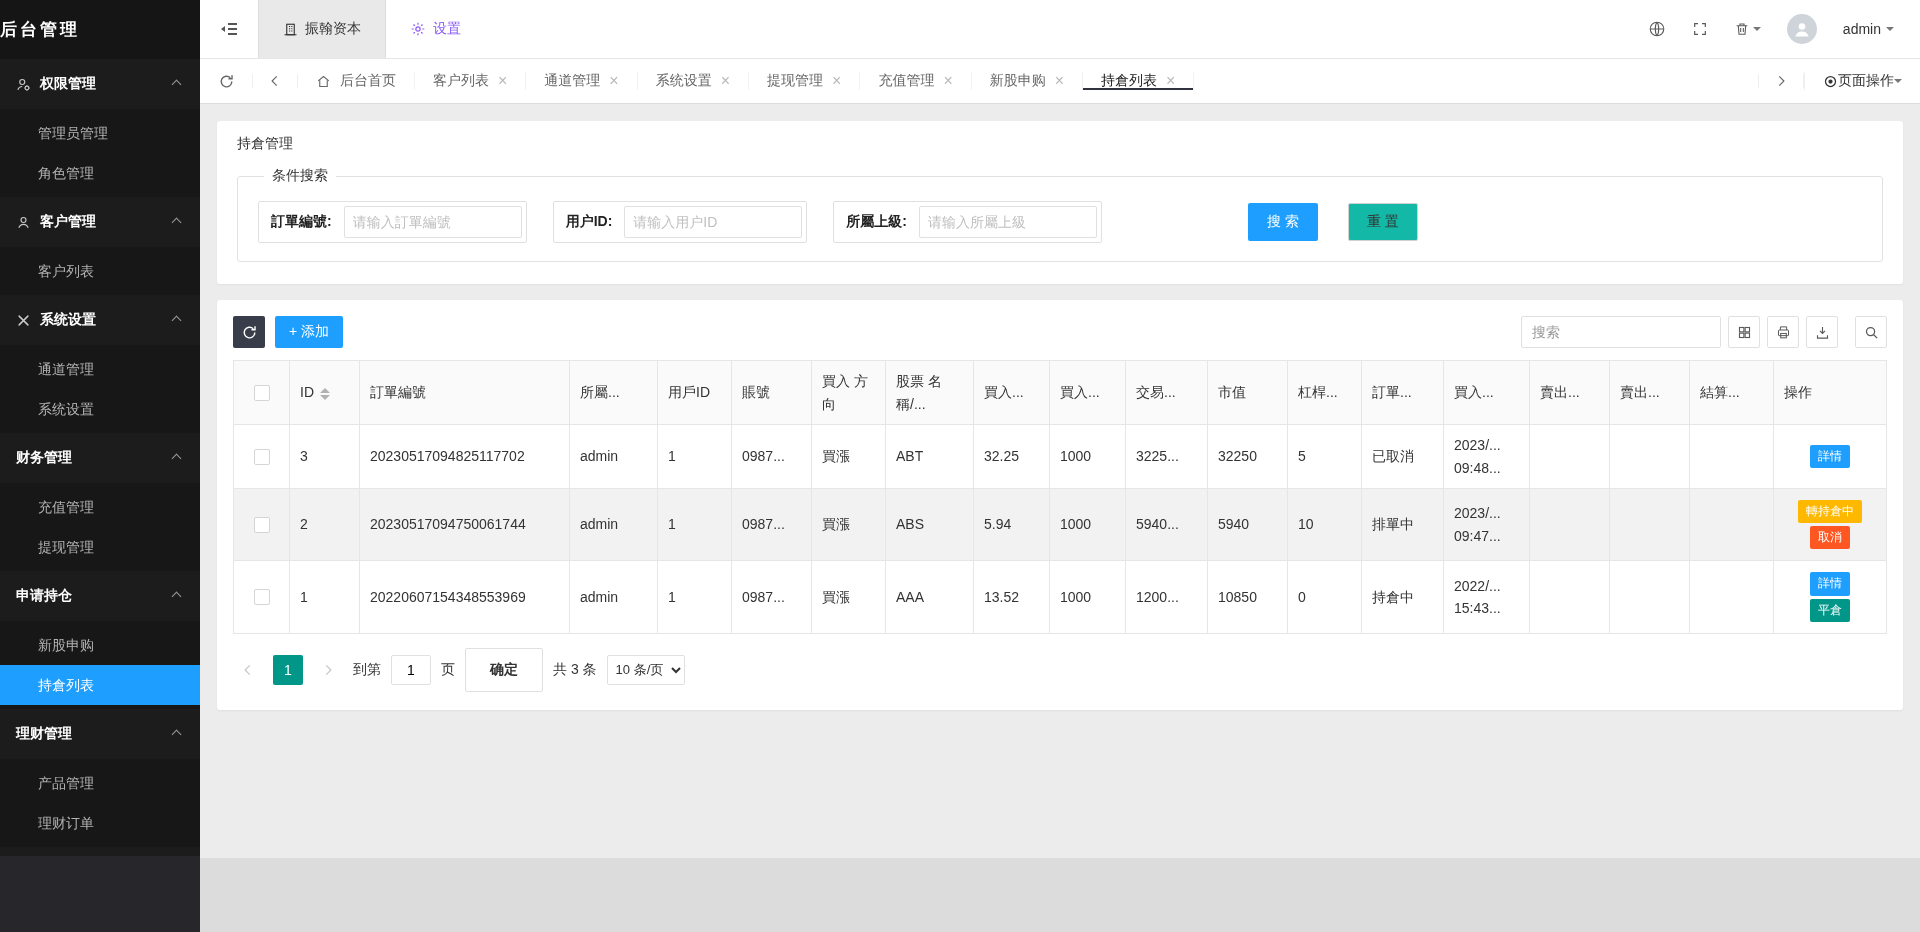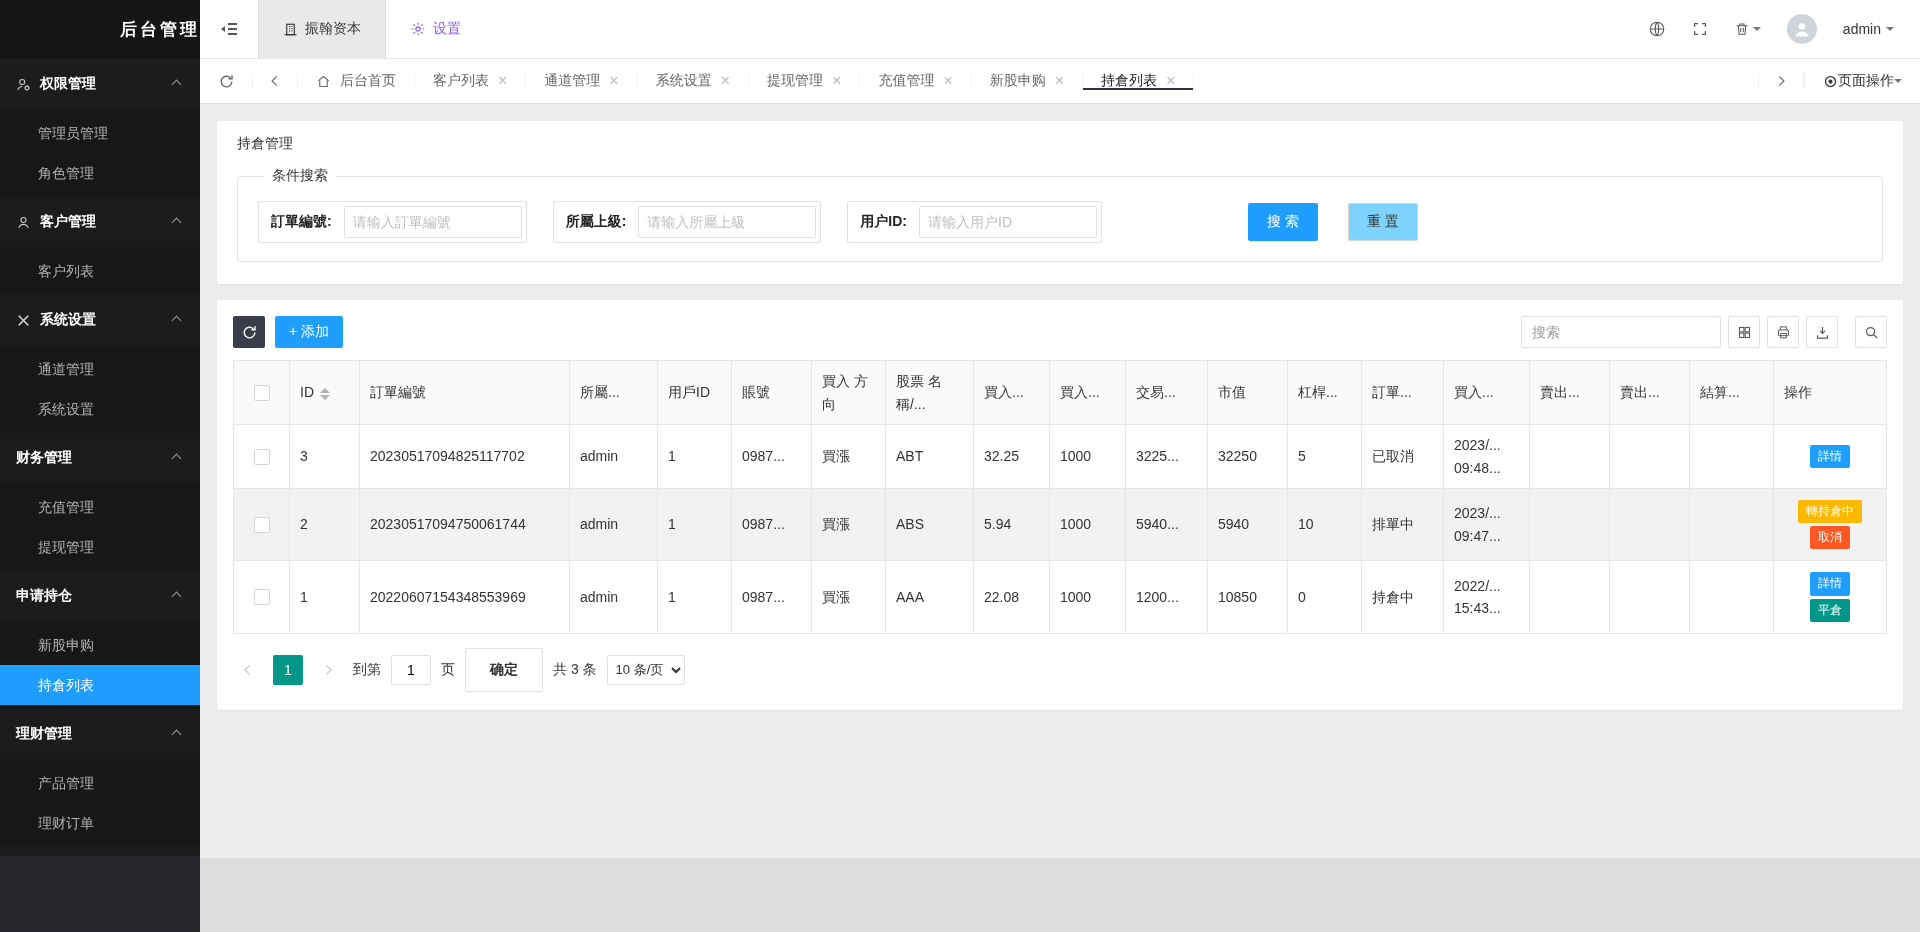--- a/index.html
+++ b/index.html
@@ -2,21 +2,21 @@
 <html><head>
 <meta charset="utf-8">
 <style>
 *{box-sizing:border-box;margin:0;padding:0}
 html,body{width:1920px;height:932px;overflow:hidden}
 body{font-family:"Liberation Sans","DejaVu Sans",sans-serif;font-size:14px;color:#333;background:#ececec}
 .app{display:flex;width:1920px;height:932px}
 
 
 .sidebar{width:200px;flex-shrink:0;background:#1c1c1c;color:#fff;position:relative;overflow:hidden}
-.logo{height:59px;line-height:59px;text-align:right;font-size:17px;font-weight:bold;letter-spacing:3px;background:#151515;color:#fff}
+.logo{height:59px;line-height:59px;text-align:left;font-size:17px;font-weight:bold;letter-spacing:3px;background:#151515;color:#fff}
 #sidebar-nav{overflow:hidden}
 .nav-head{height:50px;display:flex;align-items:center;padding:0 16px;cursor:pointer;font-weight:bold;font-size:14px;color:#fff}
 .nav-head .nav-ic{margin-right:9px;color:#c9c9c9;display:inline-flex}
 .nav-label{flex:1}
 .chev-up{width:7px;height:7px;border-left:1px solid #9a9a9a;border-top:1px solid #9a9a9a;transform:rotate(45deg);margin-right:4px}
 .nav-group{padding:4px 0;background:#171717}
 .nav-item{height:40px;line-height:40px;padding-left:38px;color:#b3b3b3;font-size:14px;cursor:pointer;white-space:nowrap}
 .nav-item.active{background:#1E9FFF;color:#fff}
 .sidebar-bottom{position:absolute;left:0;right:0;bottom:0;height:76px;background:#26262b}
 
@@ -53,21 +53,21 @@
 .card{background:#fff;border-radius:3px;box-shadow:0 1px 2px rgba(0,0,0,.05)}
 .head-card{padding:14px 20px 22px;margin-bottom:16px}
 .page-title{font-size:14px;color:#333;margin-bottom:14px}
 .search-fs{border:1px solid #e2e2e2;border-radius:3px;padding:16px 20px 18px}
 .search-fs legend{font-size:14px;color:#333;padding:0 8px;margin-left:6px}
 .search-row{display:flex;align-items:center}
 .filter-group{display:flex;align-items:center;border:1px solid #e0e0e0;border-radius:2px;height:42px;margin-right:26px;background:#fff}
 .filter-label{padding:0 12px;font-size:14px;color:#222;font-weight:bold;white-space:nowrap}
 .filter-input{width:178px;height:32px;border:1px solid #e0e0e0;border-radius:2px;margin-right:4px;padding:0 8px;font-size:14px;color:#333;outline:none}
 .filter-input::placeholder{color:#bfbfbf}
-.btn{display:inline-flex;align-items:center;justify-content:center;height:38px;padding:0 18px;font-size:14px;border-radius:2px;cursor:pointer;border:1px solid transparent;background:#7dd3fc}
+.btn{display:inline-flex;align-items:center;justify-content:center;height:38px;padding:0 18px;font-size:14px;border-radius:2px;cursor:pointer;border:1px solid transparent;background:#14b8a6}
 .btn-primary{background:#1E9FFF;color:#fff}
 .btn-default{border-color:#d2d2d2;color:#333}
 .search-btn{margin-left:120px}
 .reset-btn{margin-left:30px}
 
 
 .table-card{padding:16px 16px 18px}
 .toolbar{display:flex;align-items:center;margin-bottom:12px}
 .tool-refresh{width:32px;height:32px;background:#393D49;color:#fff;border-radius:2px;display:flex;align-items:center;justify-content:center;cursor:pointer;margin-right:10px}
 .tool-add{height:32px;padding:0 14px;background:#1E9FFF;color:#fff;border-radius:2px;display:inline-flex;align-items:center;font-size:14px;cursor:pointer}
@@ -327,26 +327,26 @@
       <div class="card head-card">
         <div class="page-title">持倉管理</div>
         <fieldset class="search-fs">
           <legend>条件搜索</legend>
           <div class="search-row" id="filters">
             <div class="filter-group">
                 <span class="filter-label">訂單編號:</span>
                 <input class="filter-input" placeholder="请输入訂單編號" style="">
               </div>
               <div class="filter-group">
+                <span class="filter-label">用户ID:</span>
+                <input class="filter-input" placeholder="请输入用户ID" style="">
+              </div>
+              <div class="filter-group">
                 <span class="filter-label">所屬上級:</span>
                 <input class="filter-input" placeholder="请输入所屬上級" style="">
-              </div>
-              <div class="filter-group">
-                <span class="filter-label">用户ID:</span>
-                <input class="filter-input" placeholder="请输入用户ID" style="">
               </div>
               <button class="btn btn-primary search-btn">搜 索</button>
             <button class="btn btn-default reset-btn">重 置</button>
           </div>
         </fieldset>
       </div>
 
       <div class="card table-card">
         <div class="toolbar">
           <div class="tool-refresh">
@@ -510,21 +510,21 @@
                 <td class="cb-col">
                   <div class="cb"></div>
                 </td>
                 <td>1</td>
                 <td>20220607154348553969</td>
                 <td>admin</td>
                 <td>1</td>
                 <td>0987...</td>
                 <td>買漲</td>
                 <td>AAA</td>
-                <td>22.08</td>
+                <td>13.52</td>
                 <td>1000</td>
                 <td>1200...</td>
                 <td>10850</td>
                 <td>0</td>
                 <td>持倉中</td>
                 <td>
                   <div>2022/...</div>
                   <div>15:43...</div>
                 </td>
                 <td></td>

